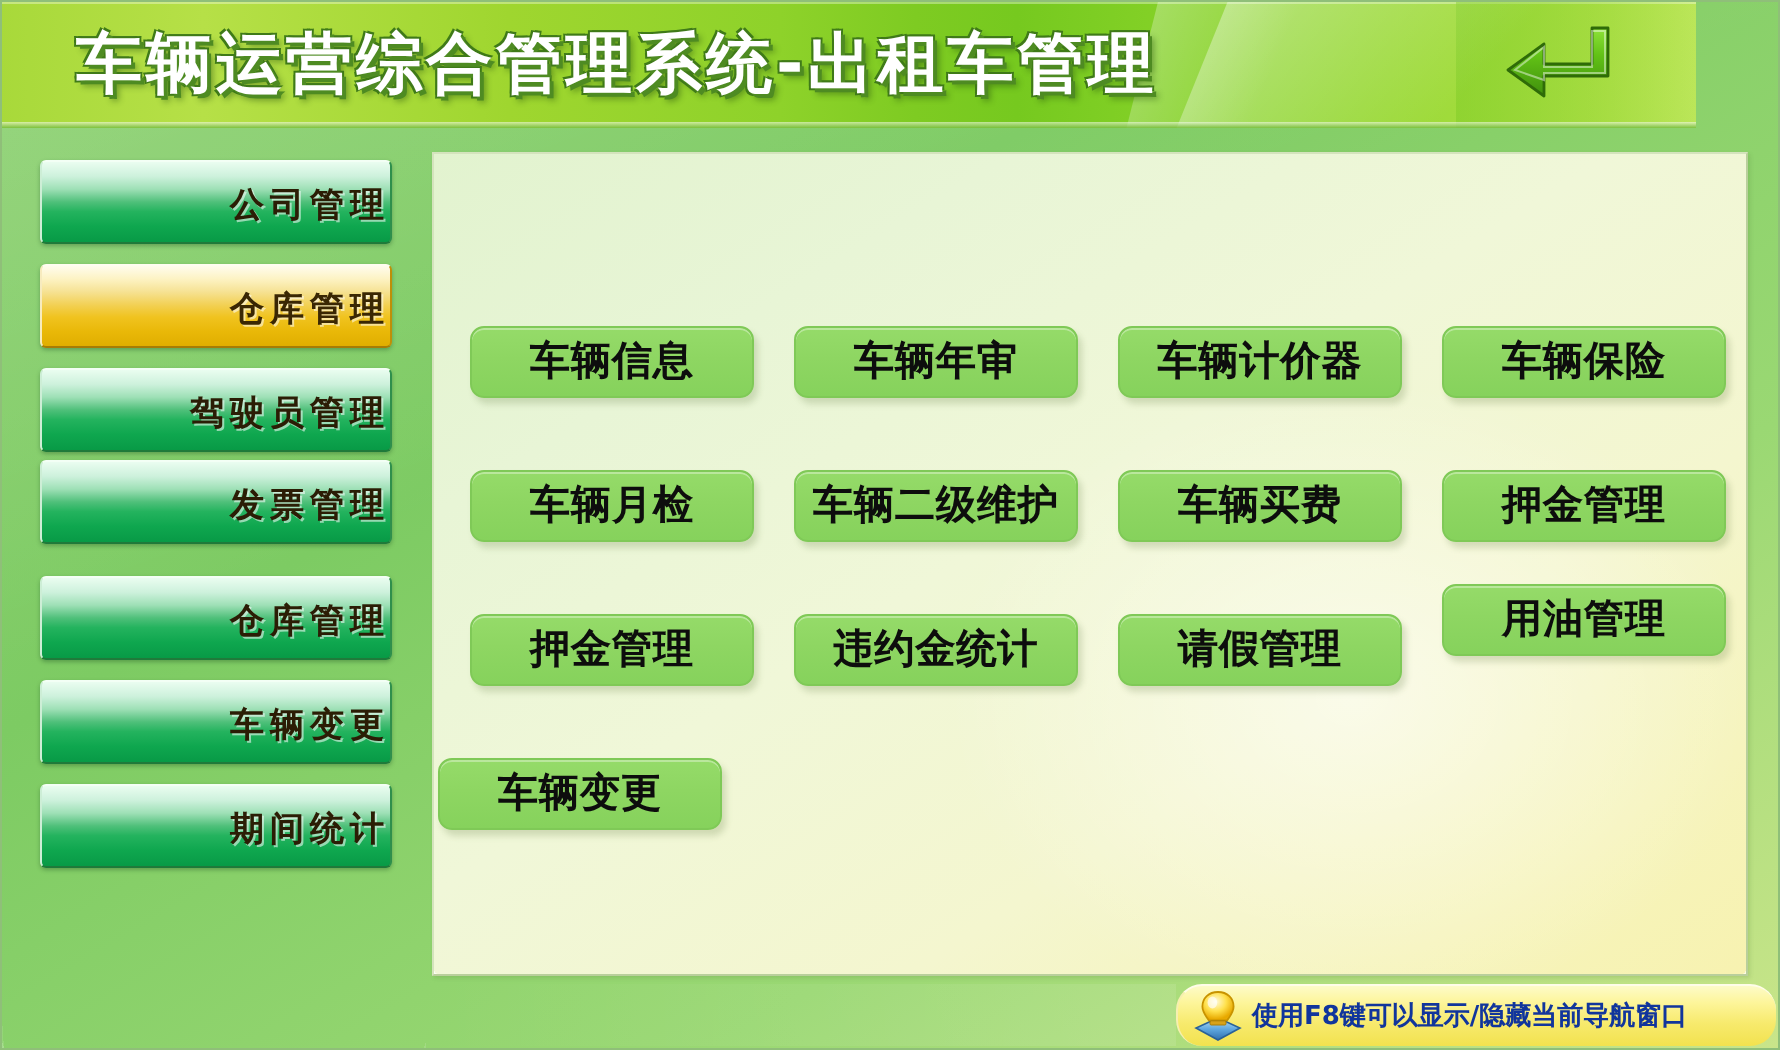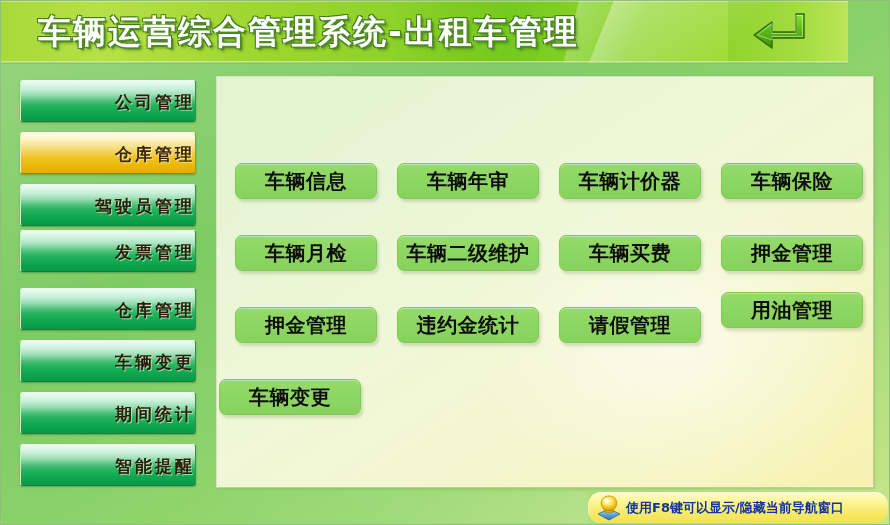--- a/index.html
+++ b/index.html
@@ -324,23 +324,20 @@
     </div>
     <div class="nav-btn" style="top:222px">
       <span class="lbl">仓库管理</span>
     </div>
     <div class="nav-btn" style="top:274px">
       <span class="lbl">车辆变更</span>
     </div>
     <div class="nav-btn" style="top:326px">
       <span class="lbl">期间统计</span>
     </div>
-    <div class="nav-btn" style="top:378px">
-      <span class="lbl">智能提醒</span>
-    </div>
   </div>
 
   <div class="panel">
     <div class="rays"></div>
     <div class="glow"></div>
 
     <div class="grid">
 
       <div class="item-btn" style="left:18px;  top:86px">
         <span class="lbl">车辆信息</span>

